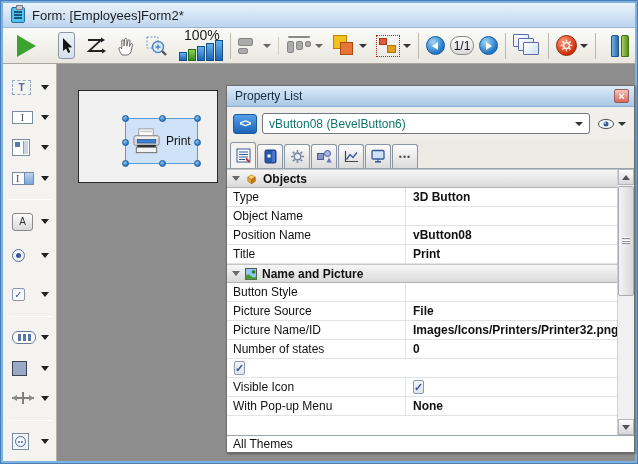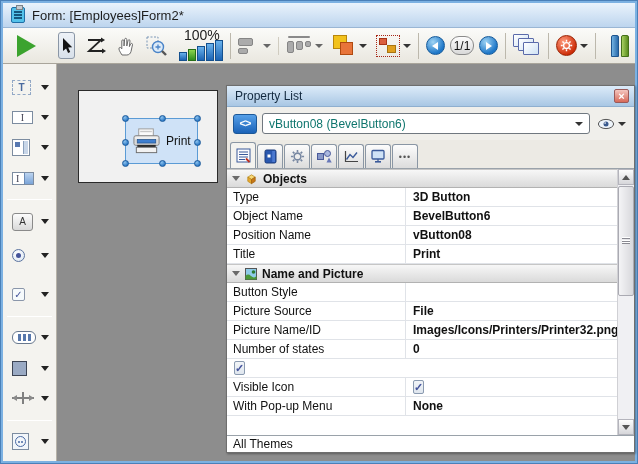--- a/index.html
+++ b/index.html
@@ -470,21 +470,20 @@
         </svg>
         <span class="stext">Objects</span>
       </div>
 
       <div class="prow">
         <span class="plabel">Type</span>
         <span class="pvalue">3D Button</span>
       </div>
       <div class="prow">
         <span class="plabel">Object Name</span>
-        <span class="pvalue">BevelButton6</span>
       </div>
       <div class="prow">
         <span class="plabel">Position Name</span>
         <span class="pvalue">vButton08</span>
       </div>
       <div class="prow">
         <span class="plabel">Title</span>
         <span class="pvalue">Print</span>
       </div>
 

